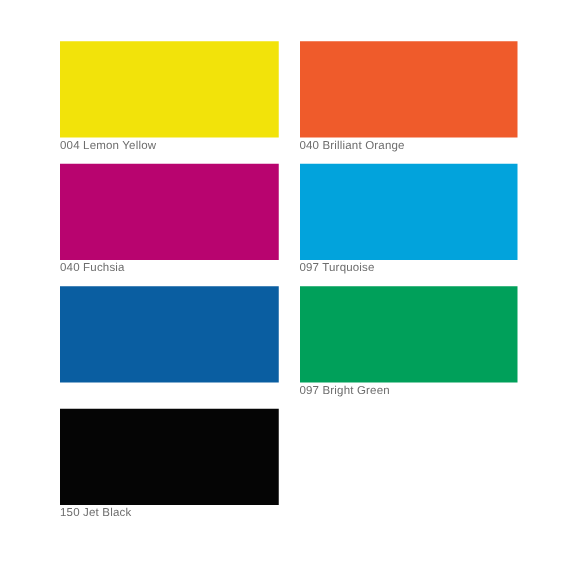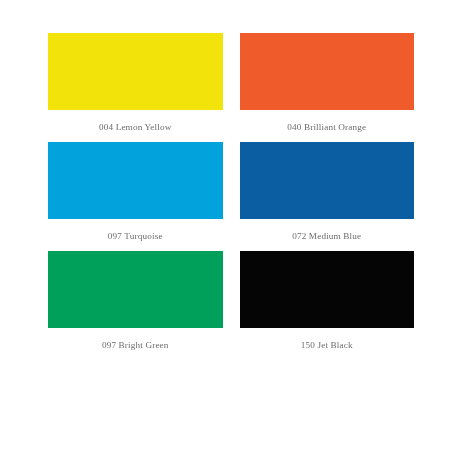--- a/index.html
+++ b/index.html
@@ -37,27 +37,27 @@
   }
   .swatch-chip {
     width: 174.5px;
     height: 77px;
     display: block;
     box-sizing: border-box;
   }
   .swatch-label {
     display: block;
     width: 174.5px;
-    text-align: center;
+    text-align: left;
     color: #6d6d6d;
     font-size: 9.2px;
     line-height: 11px;
     letter-spacing: 0.15px;
-    font-family: Liberation Serif, serif;
-    padding-top: 12px;
+    font-family: Liberation Sans, sans-serif;
+    padding-top: 1px;
     padding-bottom: 9px;
     box-sizing: border-box;
     white-space: nowrap;
   }
 </style>
 </head>
 <body style="background: rgb(255, 255, 255);">
 
 <div id="swatch-chart">
   <div class="swatch-grid">
@@ -66,29 +66,32 @@
       <span class="swatch-chip" style="background-color:#f2e30a;"></span>
       <span class="swatch-label" style="color: rgb(109, 109, 109);">004 Lemon Yellow</span>
     </div>
 
     <div class="swatch-cell">
       <span class="swatch-chip" style="background-color:#ef5b2b;"></span>
       <span class="swatch-label" style="color: rgb(109, 109, 109);">040 Brilliant Orange</span>
     </div>
 
 
+    <div class="swatch-cell">
+      <span class="swatch-chip" style="background-color:#b8046f;"></span>
+      <span class="swatch-label" style="color: rgb(109, 109, 109);">040 Fuchsia</span>
+    </div>
 
     <div class="swatch-cell">
       <span class="swatch-chip" style="background-color:#02a3dc;"></span>
       <span class="swatch-label" style="color: rgb(109, 109, 109);">097 Turquoise</span>
     </div>
 
     <div class="swatch-cell">
       <span class="swatch-chip" style="background-color:#0a5ea1;"></span>
-      <span class="swatch-label" style="color: rgb(109, 109, 109);">072 Medium Blue</span>
     </div>
 
     <div class="swatch-cell">
       <span class="swatch-chip" style="background-color:#00a05a;"></span>
       <span class="swatch-label" style="color: rgb(109, 109, 109);">097 Bright Green</span>
     </div>
 
     <div class="swatch-cell">
       <span class="swatch-chip" style="background-color:#050505;"></span>
       <span class="swatch-label" style="color: rgb(109, 109, 109);">150 Jet Black</span>

